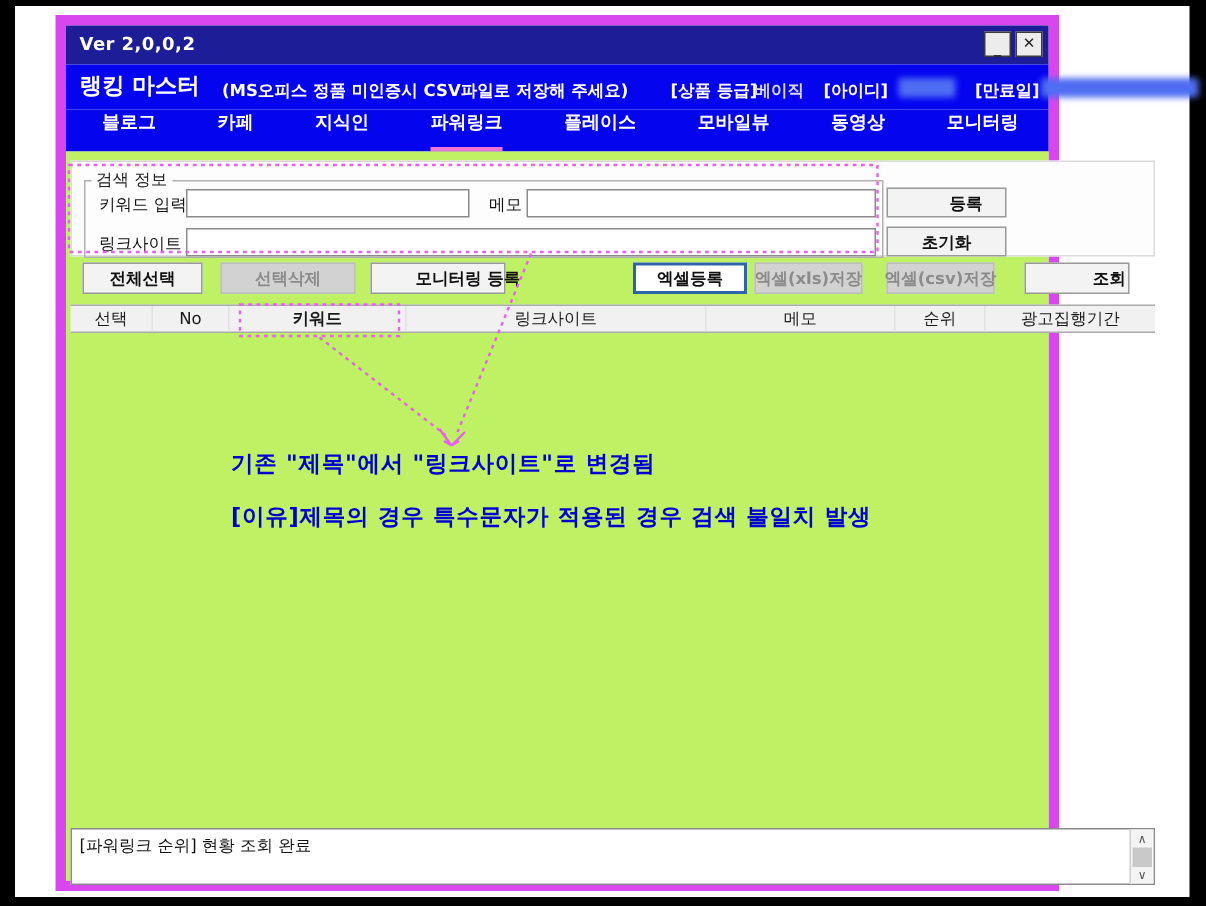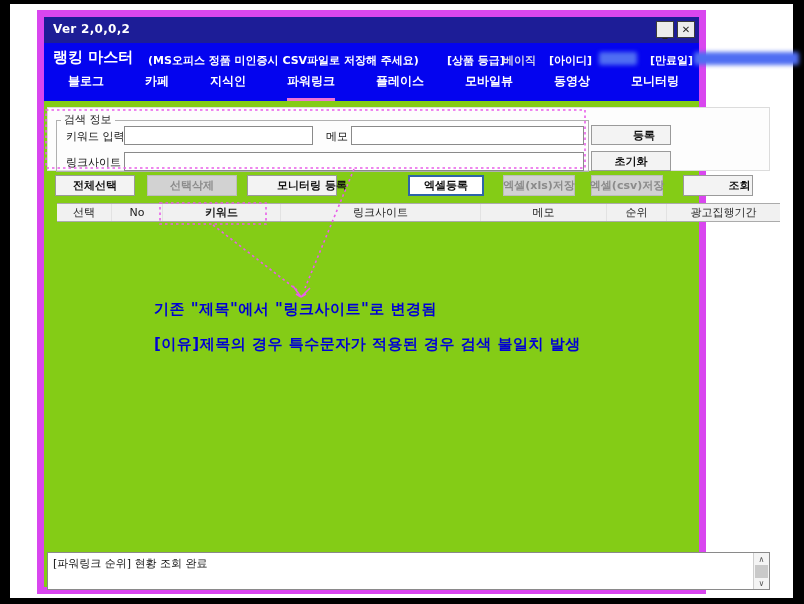--- a/index.html
+++ b/index.html
@@ -60,21 +60,21 @@
     position:absolute; left:0; top:56px; right:0; height:28px;
     background:#0404ef; display:flex; 
     padding-left:24px; gap:41px;
   }
   .tab {
     color:#ffffff; font-size:12px; font-weight:bold; cursor:default;
     padding-bottom:2px; border-bottom:3px solid transparent; white-space:nowrap;
   }
   .tab.active { border-bottom-color:#ef74d5; }
   
-  .content { position:absolute; left:0; top:84px; right:0; bottom:0; background:#84cc16; }
+  .content { position:absolute; left:0; top:84px; right:0; bottom:0; background:#bef264; }
   .search-panel {
     position:absolute; left:3px; top:6px; width:723px; height:64px;
     border:1px solid #dcdcdc; background:#fdfdfd;
   }
   .groupbox {
     position:absolute; left:8px; top:12px; width:533px; height:52px;
     border:1px solid #b0b0b0;
   }
   .groupbox-title {
     position:absolute; left:13px; top:4px; font-size:11px; color:#222;
@@ -94,27 +94,27 @@
   .btn.gray { background:#d2d2d2; color:#8b8b8b; border-color:#bdbdbd; }
   .btn.focusblue { border:2px solid #2e64a9; background:#ffffff; }
   
   .btn-register { left:543px; top:17px; width:80px;padding-left:26px; }
   .btn-reset    { left:543px; top:43px; width:80px;text-align:right; }
   
   .toolbar-btn { top:74px; height:21px; }
   .b-selectall { left:11px;  width:80px; }
   .b-delsel    { left:103px; width:90px; }
   .b-monreg    { left:203px; width:90px;padding-left:40px; }
-  .b-xlsreg    { left:364px; width:76px; }
+  .b-xlsreg    { left:378px; width:76px; }
   .b-xlssave   { left:459px; width:72px; }
   .b-csvsave   { left:547px; width:72px; }
   .b-query     { left:639px; width:70px;padding-left:43px; }
   
   .thead {
-    position:absolute; left:13px; top:102px; width:723px; height:19px;
+    position:absolute; left:3px; top:102px; width:723px; height:19px;
     display:flex; background:#f1f1f1;
     border-top:1px solid #ababab; border-bottom:1px solid #ababab;
   }
   .th {
     font-size:11px; color:#1a1a1a; display:flex; align-items:center;
     justify-content:center; border-right:1px solid #e2e2e2; height:100%;
   }
   .th:nth-child(1){ width:55px; }
   .th:nth-child(2){ width:51px; }
   .th:nth-child(3){ width:118px;font-weight:bold; }

